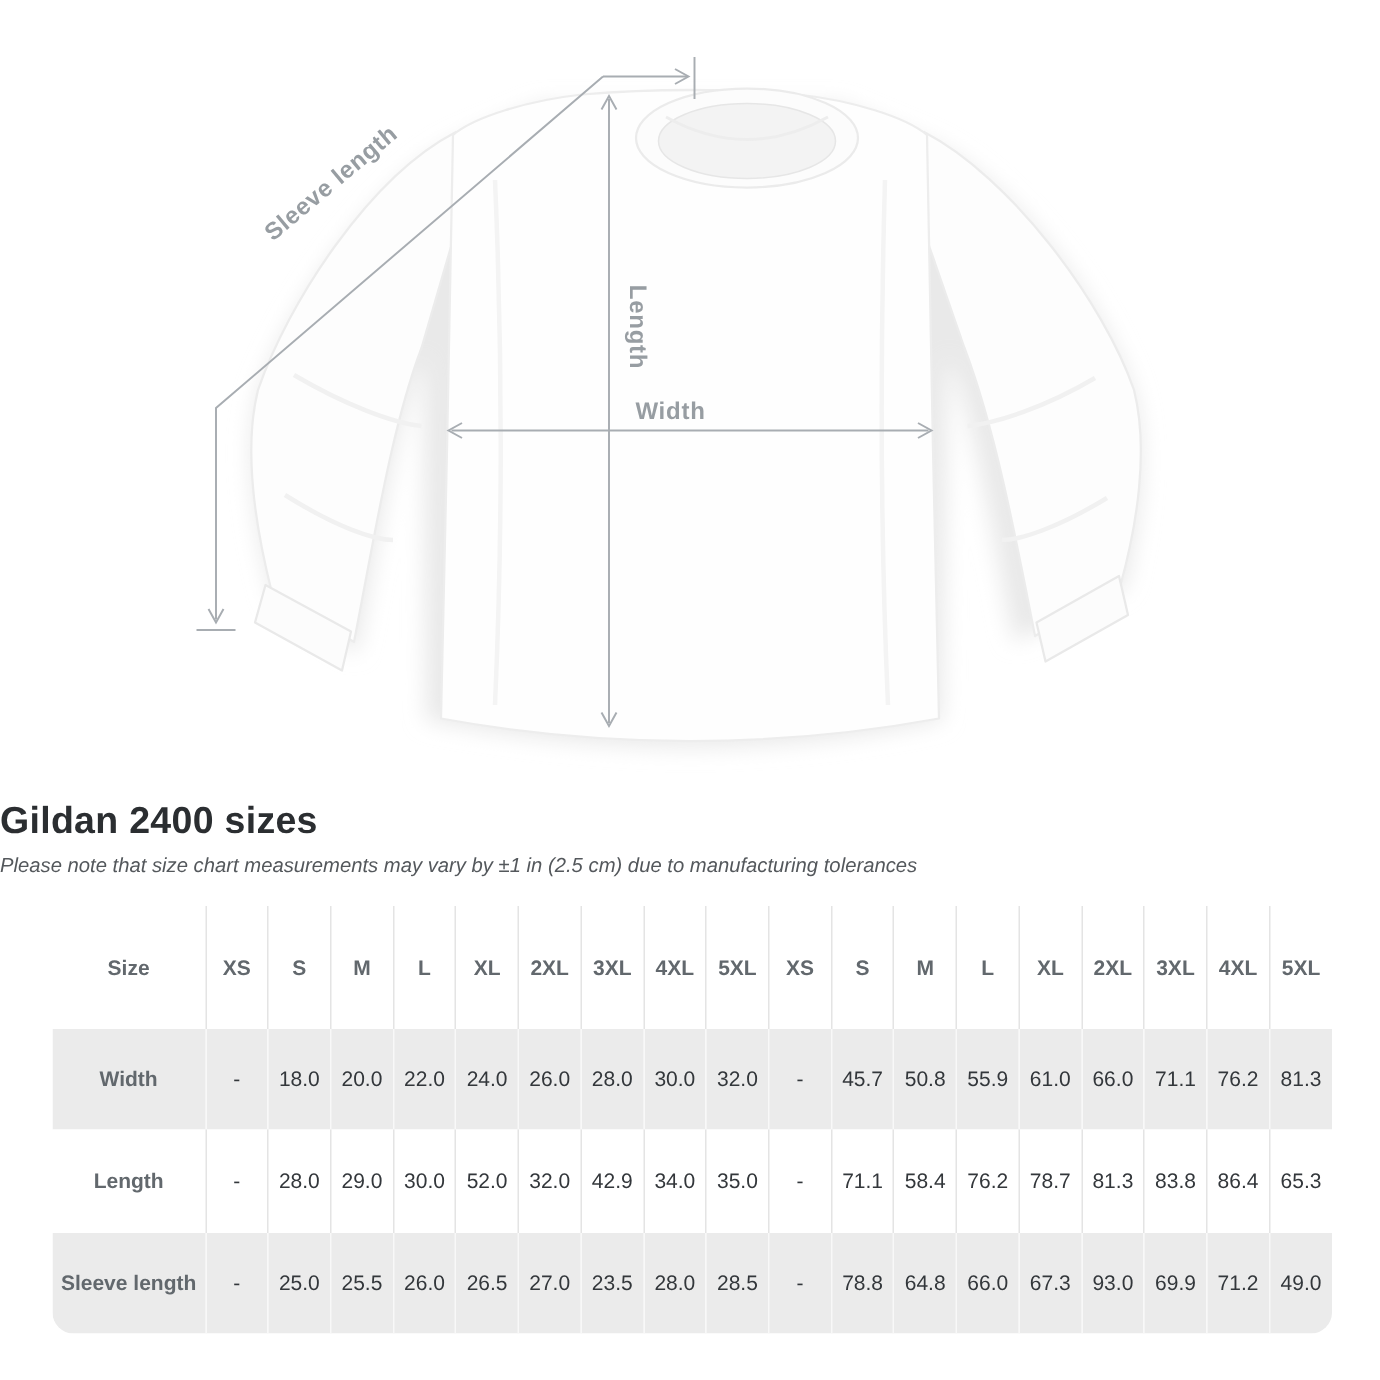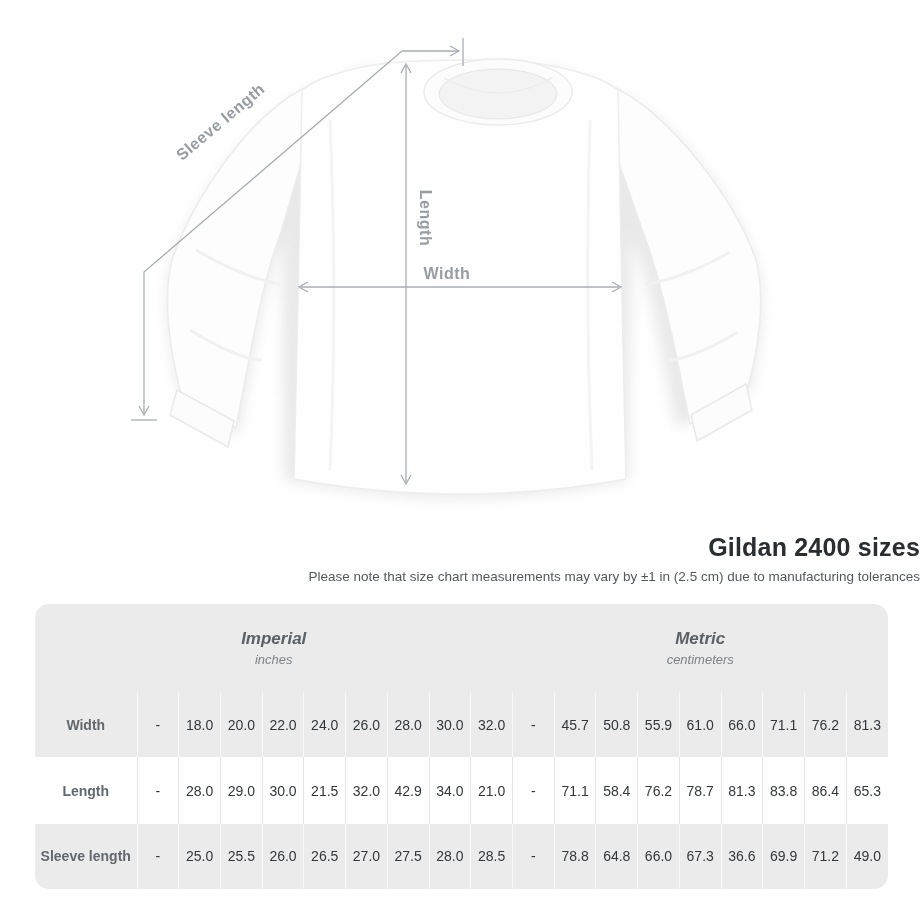--- a/index.html
+++ b/index.html
@@ -2,24 +2,24 @@
 <html><head>
 <meta charset="utf-8">
 <style>
   html,body{margin:0;padding:0;background:#fff;}
   body{width:920px;height:920px;position:relative;font-family:"Liberation Sans",sans-serif;overflow:hidden;}
 
   
   .diagram{position:absolute;left:0;top:0;width:920px;height:525px;}
 
   
-  .title{position:absolute;left:0;top:533px;width:920px;text-align:right;
+  .title{position:absolute;left:0;top:533px;width:920px;text-align:left;
          font-size:25px;font-weight:bold;color:#2b2e31;letter-spacing:.2px;}
-  .subtitle{position:absolute;left:0;top:569px;width:920px;text-align:right;
-            font-size:13.5px;color:#54585c;}
+  .subtitle{position:absolute;left:0;top:569px;width:920px;text-align:left;
+            font-style:italic;font-size:13.5px;color:#54585c;}
 
   
   .table-wrap{position:absolute;left:35px;top:604px;width:853px;height:285px;
               border-radius:14px;overflow:hidden;}
   table.size-table{width:853px;height:285px;border-collapse:collapse;table-layout:fixed;}
   table.size-table col.label-col{width:102px;}
   th,td{padding:0;text-align:center;vertical-align:middle;font-size:14px;}
 
   tr.group-row{height:69px;}
   tr.group-row th{background:#ebebeb;font-style:italic;vertical-align:middle;}
@@ -131,29 +131,40 @@
         <col>
         <col>
         <col>
         <col>
         <col>
         <col>
         <col>
         <col>
     </colgroup>
     <tbody>
-        <tr class="group-row">
-      <th colspan="10">
-        <span class="group-label">Imperial</span>
-        <span class="group-sublabel">inches</span>
-      </th>
-      <th colspan="9">
-        <span class="group-label">Metric</span>
-        <span class="group-sublabel">centimeters</span>
-      </th>
+    <tr class="size-row">
+      <th>Size</th>
+      <th>XS</th>
+      <th>S</th>
+      <th>M</th>
+      <th>L</th>
+      <th>XL</th>
+      <th>2XL</th>
+      <th>3XL</th>
+      <th>4XL</th>
+      <th>5XL</th>
+      <th>XS</th>
+      <th>S</th>
+      <th>M</th>
+      <th>L</th>
+      <th>XL</th>
+      <th>2XL</th>
+      <th>3XL</th>
+      <th>4XL</th>
+      <th>5XL</th>
     </tr>
     <tr class="data-row shade r1">
       <td>Width</td>
       <td>-</td>
       <td>18.0</td>
       <td>20.0</td>
       <td>22.0</td>
       <td>24.0</td>
       <td>26.0</td>
       <td>28.0</td>
@@ -168,51 +179,51 @@
       <td>71.1</td>
       <td>76.2</td>
       <td>81.3</td>
     </tr>
     <tr class="data-row plain r2">
       <td>Length</td>
       <td>-</td>
       <td>28.0</td>
       <td>29.0</td>
       <td>30.0</td>
-      <td>21.5</td>
+      <td>52.0</td>
       <td>32.0</td>
       <td>42.9</td>
       <td>34.0</td>
-      <td>21.0</td>
+      <td>35.0</td>
       <td>-</td>
       <td>71.1</td>
       <td>58.4</td>
       <td>76.2</td>
       <td>78.7</td>
       <td>81.3</td>
       <td>83.8</td>
       <td>86.4</td>
       <td>65.3</td>
     </tr>
     <tr class="data-row shade r3">
       <td>Sleeve length</td>
       <td>-</td>
       <td>25.0</td>
       <td>25.5</td>
       <td>26.0</td>
       <td>26.5</td>
       <td>27.0</td>
-      <td>27.5</td>
+      <td>23.5</td>
       <td>28.0</td>
       <td>28.5</td>
       <td>-</td>
       <td>78.8</td>
       <td>64.8</td>
       <td>66.0</td>
       <td>67.3</td>
-      <td>36.6</td>
+      <td>93.0</td>
       <td>69.9</td>
       <td>71.2</td>
       <td>49.0</td>
     </tr>
   </tbody>
     </table>
 </div>
 
 </body></html>

